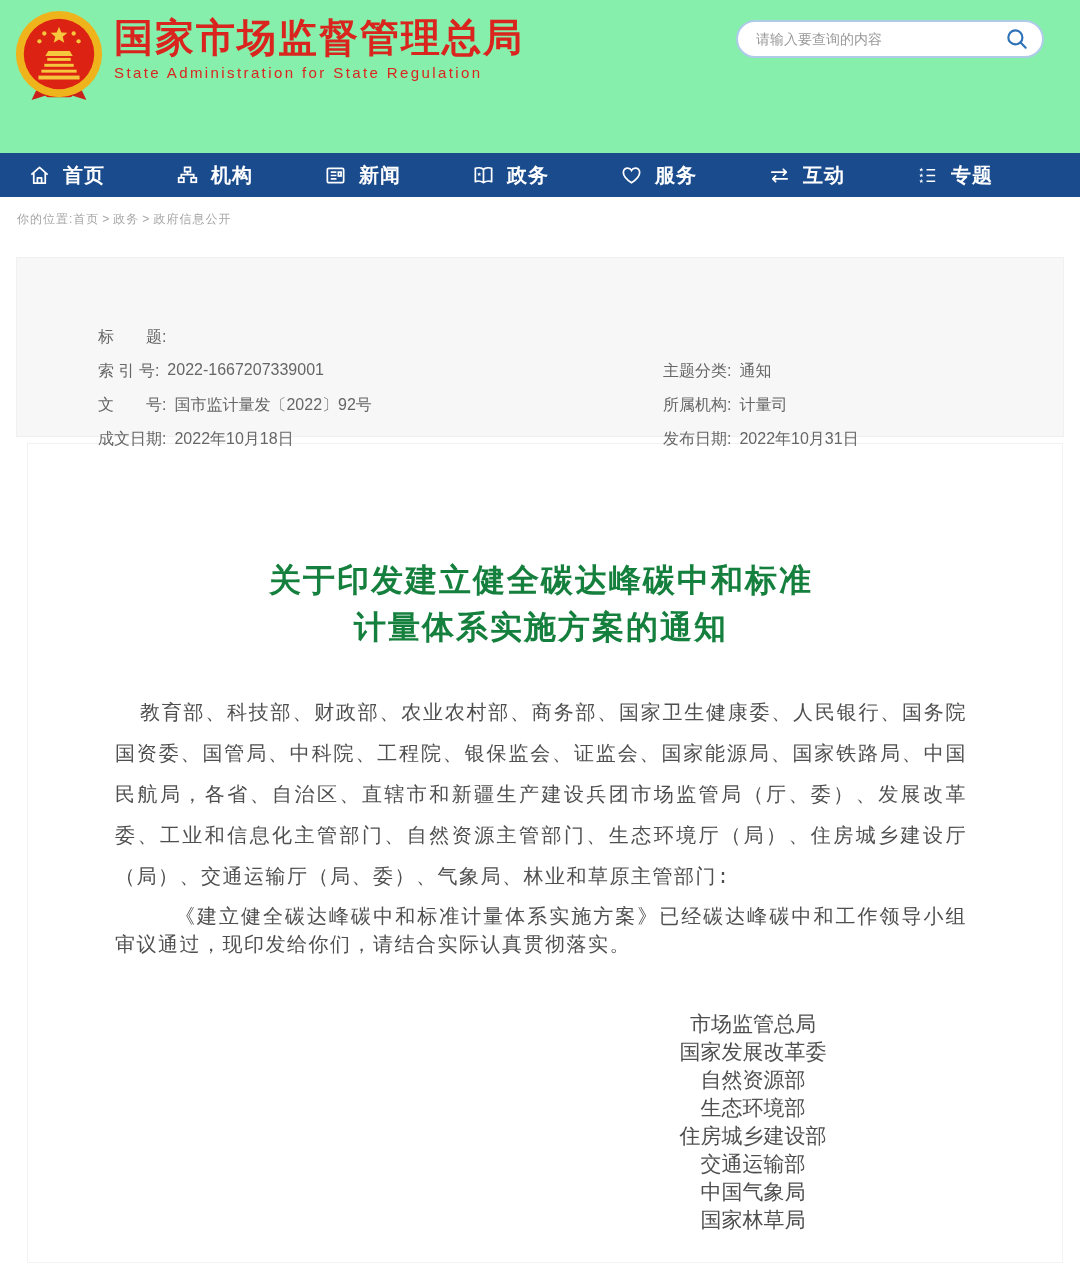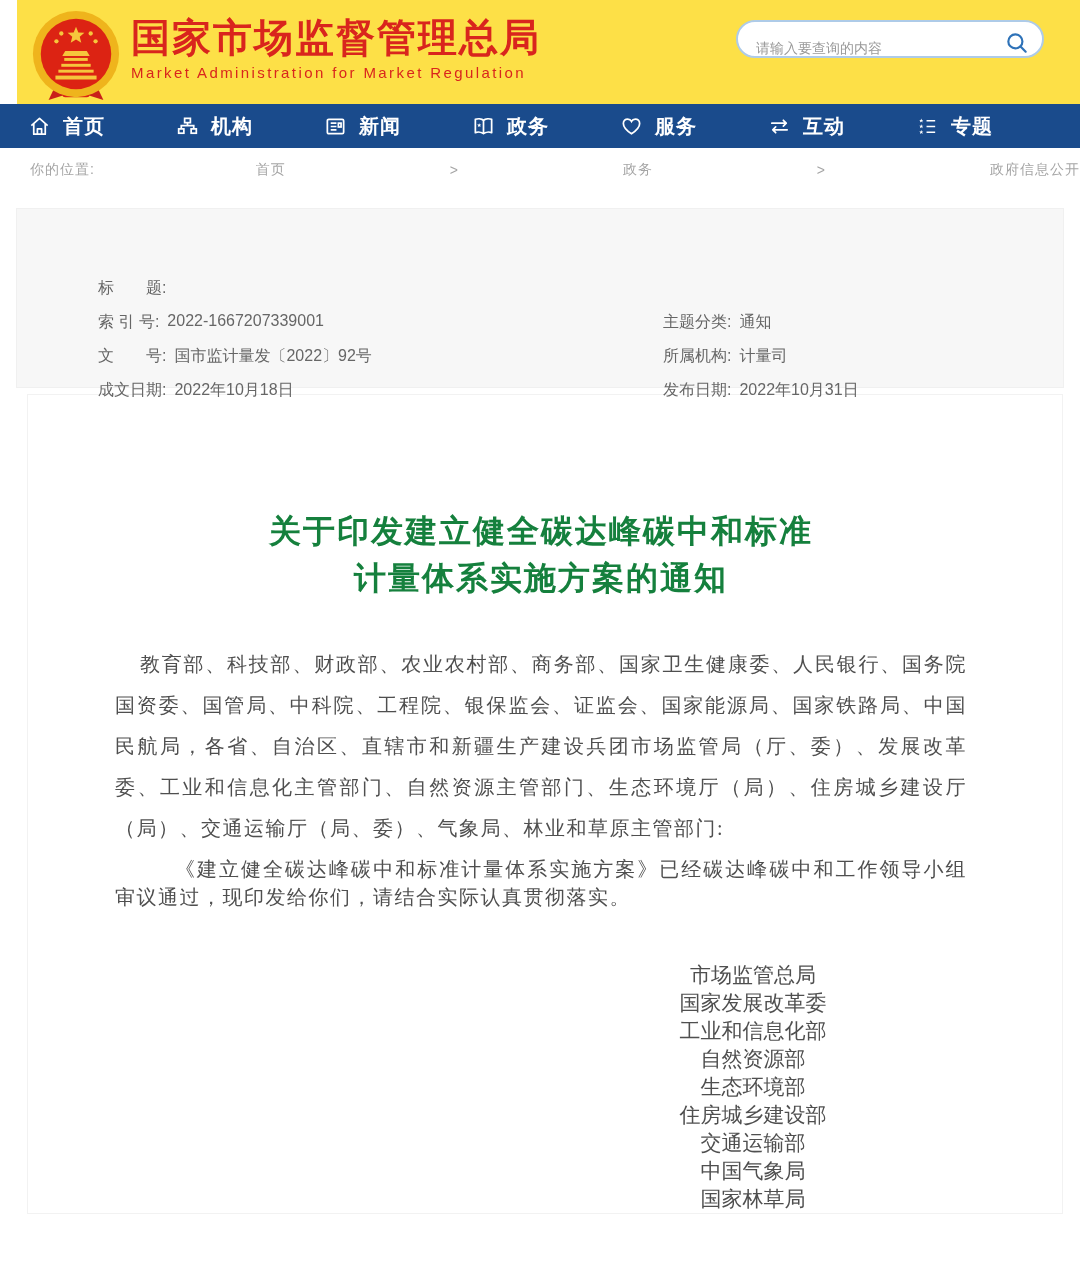--- a/index.html
+++ b/index.html
@@ -2,62 +2,62 @@
 <html><head>
 <meta charset="utf-8">
 <style>
   * { margin:0; padding:0; box-sizing:border-box; }
   html,body { width:1080px; }
   body {
     height:1287px; overflow:hidden; background:#ffffff;
     font-family:"Liberation Sans","DejaVu Sans",sans-serif;
   }
   
-  .site-header { position:relative; height:104px; background:#fde047;margin-left:17px; }
+  .site-header { position:relative; height:153px; background:#86efac; }
   .emblem { position:absolute; left:12px; top:8px; width:94px; height:96px; }
   .brand { position:absolute; left:114px; top:16px; }
   .brand-title { color:#d9251d; font-size:39px; font-weight:bold; letter-spacing:2px; line-height:44px; }
   .brand-sub { color:#d9251d; font-size:15px; letter-spacing:2.4px; margin-top:4px; }
   .search-box {
     position:absolute; right:36px; top:20px; width:308px; height:38px;
-    border:2px solid #aecbe8; border-radius:20px; display:flex; align-items:flex-end;
+    border:2px solid #aecbe8; border-radius:20px; display:flex; align-items:center;
     padding:0 12px 0 18px; background:#fff;
   }
   .search-box input {
     flex:1; border:none; outline:none; font-size:14px; color:#555; background:transparent;
     font-family:"Liberation Sans","DejaVu Sans",sans-serif;
   }
   .search-box input::placeholder { color:#9a9a9a; }
   .search-btn { width:26px; height:26px; cursor:pointer; flex:none; background:none; border:none; padding:0; }
   
   .navbar { height:44px; background:#1a4b8c; display:flex; align-items:center; padding-left:28px; }
   .nav-item { width:148px; display:flex; align-items:center; gap:12px; cursor:pointer; }
   .nav-item .nicon { width:23px; height:23px; flex:none; display:block; }
   .nav-item .nlabel { color:#ffffff; font-size:20px; font-weight:bold; letter-spacing:1px; }
   
-  .breadcrumb { height:44px; display:flex; align-items:center; padding-left:30px; font-size:14px; color:#a5a5a5; letter-spacing:1px;justify-content:space-between; }
+  .breadcrumb { height:44px; display:flex; align-items:center; padding-left:17px; font-size:12px; color:#a5a5a5; letter-spacing:1px; }
   .breadcrumb .crumb { color:#a5a5a5; cursor:pointer; }
   .breadcrumb .sep { margin:0 3px; }
   
   .meta-card {
     margin:16px 16px 0 16px; height:180px; background:#f7f7f7; border:1px solid #f0f0f0;
     padding:62px 20px 0 81px; font-size:16px; color:#666;
   }
   .meta-row { display:flex; height:34px; align-items:center; }
   .meta-left { width:565px; display:flex; }
   .meta-right { flex:1; display:flex; }
   .meta-label { color:#666; white-space:pre; }
   .meta-value { color:#666; margin-left:8px; }
   
   .doc-card {
     margin:6px 16px 0 27px; width:1036px; min-height:820px; background:#ffffff;
     border:1px solid #f2f2f2; padding:113px 95px 0 87px;
   }
   .doc-title { text-align:center; color:#15803d; font-size:32px; font-weight:600; line-height:47px; letter-spacing:2px; }
-  .doc-body { margin-top:42px; font-family:Liberation Serif, serif;
+  .doc-body { margin-top:42px; font-family:Liberation Mono, monospace;
     font-size:20px; color:#4f4f4f; line-height:41px; text-align:justify; letter-spacing:1.5px; }
   .doc-body p.p1 { text-indent:25px; }
   .doc-body p.p2 { text-indent:60px; margin-top:6px; line-height:28px; }
   .signatures { margin-top:50px; margin-left:488px; width:300px; text-align:center;
     font-family:"Liberation Serif","DejaVu Serif",serif; font-size:21px; color:#4f4f4f; line-height:28px; }
 </style>
 </head>
 <body>
 
 <div class="site-header">
@@ -73,21 +73,21 @@
     <circle cx="28" cy="33" r="2.2" fill="#f6c63c"></circle>
     <circle cx="68" cy="33" r="2.2" fill="#f6c63c"></circle>
     <path d="M34 48 h28 l-3-5 h-22 z" fill="#f6c63c"></path>
     <rect x="36" y="50" width="24" height="3" fill="#f6c63c"></rect>
     <rect x="33" y="56" width="30" height="3" fill="#f6c63c"></rect>
     <rect x="30" y="62" width="36" height="3" fill="#f6c63c"></rect>
     <rect x="27" y="68" width="42" height="4" fill="#f6c63c"></rect>
   </svg>
   <div class="brand">
     <div class="brand-title">国家市场监督管理总局</div>
-    <div class="brand-sub">Market Administration for Market Regulation</div>
+    <div class="brand-sub">State Administration for State Regulation</div>
   </div>
   <div class="search-box">
     <input type="text" placeholder="请输入要查询的内容" style="">
     <button class="search-btn">
       <svg viewBox="0 0 24 24" width="26" height="26" fill="none" stroke="#2e72b8" stroke-width="2" stroke-linecap="round">
         <circle cx="10.5" cy="10.5" r="6.5"></circle>
         <line x1="15.5" y1="15.5" x2="20" y2="20"></line>
       </svg>
     </button>
   </div>
@@ -203,21 +203,20 @@
     <div>关于印发建立健全碳达峰碳中和标准</div>
     <div>计量体系实施方案的通知</div>
   </div>
   <div class="doc-body">
     <p class="p1">教育部、科技部、财政部、农业农村部、商务部、国家卫生健康委、人民银行、国务院国资委、国管局、中科院、工程院、银保监会、证监会、国家能源局、国家铁路局、中国民航局，各省、自治区、直辖市和新疆生产建设兵团市场监管局（厅、委）、发展改革委、工业和信息化主管部门、自然资源主管部门、生态环境厅（局）、住房城乡建设厅（局）、交通运输厅（局、委）、气象局、林业和草原主管部门:</p>
     <p class="p2">《建立健全碳达峰碳中和标准计量体系实施方案》已经碳达峰碳中和工作领导小组审议通过，现印发给你们，请结合实际认真贯彻落实。</p>
   </div>
   <div class="signatures">
     <div>市场监管总局</div>
     <div>国家发展改革委</div>
-    <div>工业和信息化部</div>
     <div>自然资源部</div>
     <div>生态环境部</div>
     <div>住房城乡建设部</div>
     <div>交通运输部</div>
     <div>中国气象局</div>
     <div>国家林草局</div>
   </div>
 
 </div>
 

